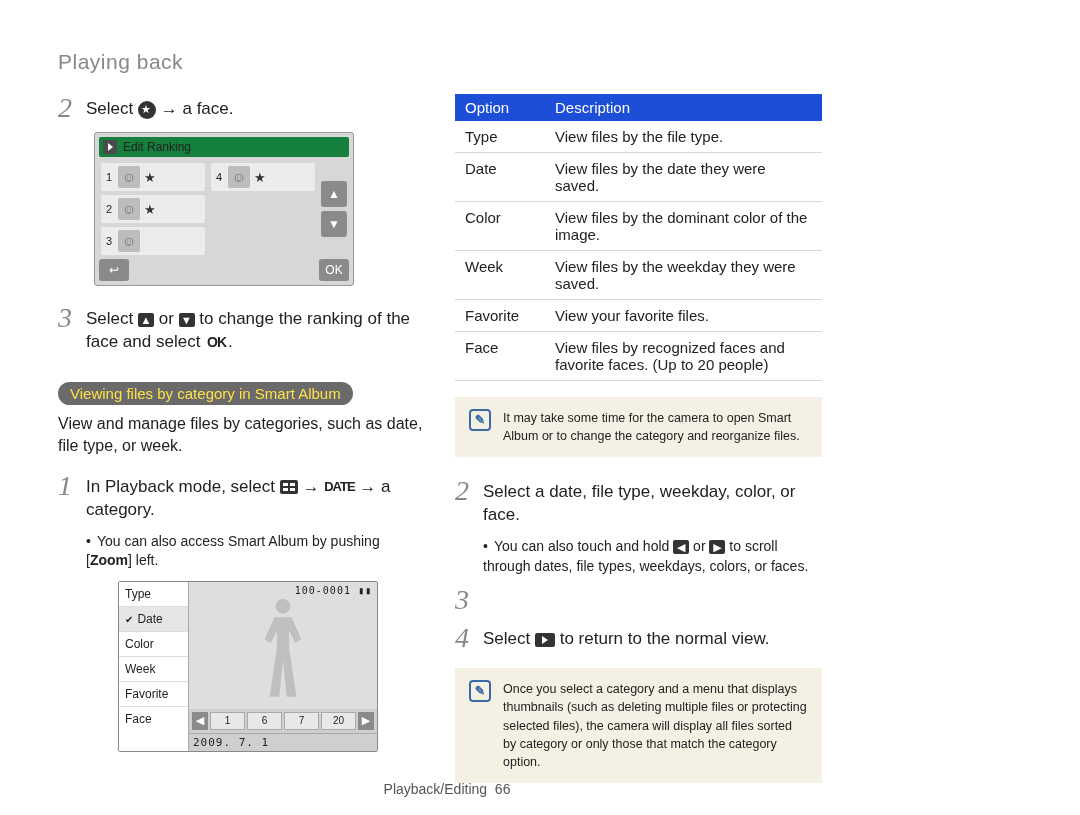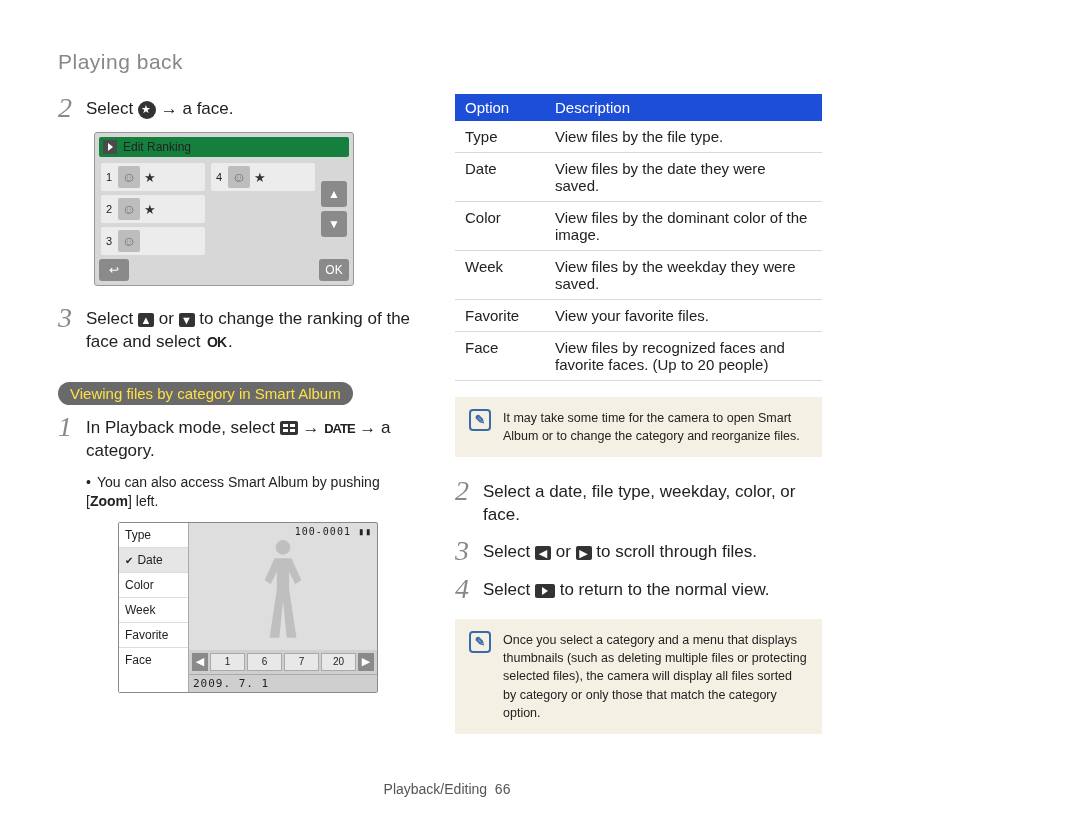--- a/index.html
+++ b/index.html
@@ -147,20 +147,21 @@
           <span>Select </span>
           <span class="icon-up">▲</span>
           <span> or </span>
           <span class="icon-down">▼</span>
           <span> to change the ranking of the face and select </span>
           <span class="icon-ok">OK</span><span>.</span>
         </div>
       </div>
 
       <div class="light-pill">Viewing files by category in Smart Album</div>
+      <div class="desc">View and manage files by categories, such as date, file type, or week.</div>
 
       <div class="step">
         <div class="step-num">1</div>
         <div class="step-body">
           <span>In Playback mode, select </span>
           <span class="icon-thumbs"></span>
           <span class="arrow">→</span>
           <span class="icon-date">DATE</span>
           <span class="arrow">→</span>
           <span> a category.</span>
@@ -249,30 +250,30 @@
 
       <div class="notebox">
         <div class="nicon">✎</div>
         <div>It may take some time for the camera to open Smart Album or to change the category and reorganize files.</div>
       </div>
 
       <div class="step">
         <div class="step-num">2</div>
         <div class="step-body">Select a date, file type, weekday, color, or face.</div>
       </div>
+      <div class="step-sub">
+        <span class="dot"></span><span>You can also touch and hold </span>
+        <span class="icon-left">◀</span>
+        <span> or </span>
+        <span class="icon-right">▶</span>
+        <span> to scroll through dates, file types, weekdays, colors, or faces.</span>
+      </div>
 
       <div class="step">
         <div class="step-num">3</div>
-        <div class="step-body">
-          <span>Select </span>
-          <span class="icon-left">◀</span>
-          <span> or </span>
-          <span class="icon-right">▶</span>
-          <span> to scroll through files.</span>
-        </div>
       </div>
 
       <div class="step">
         <div class="step-num">4</div>
         <div class="step-body">
           <span>Select </span>
           <span class="icon-play"></span>
           <span> to return to the normal view.</span>
         </div>
       </div>

